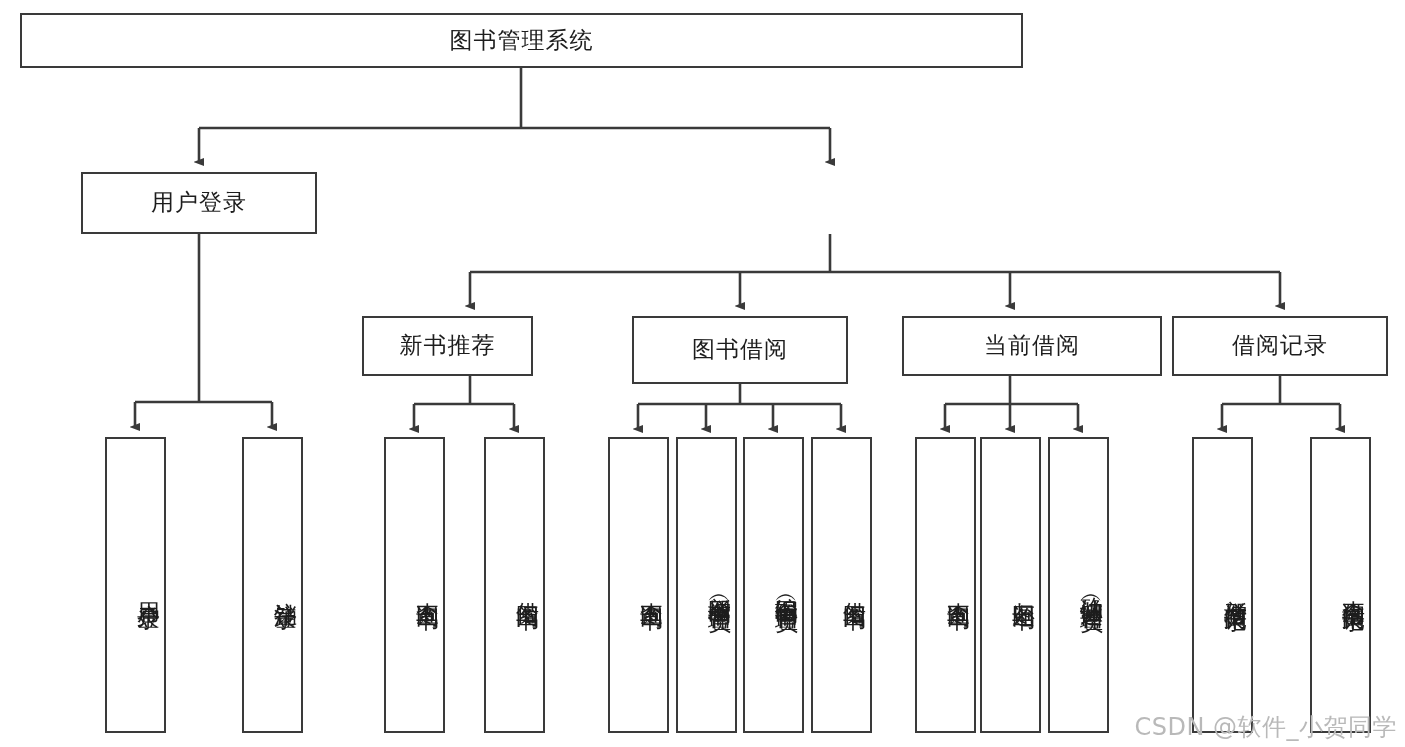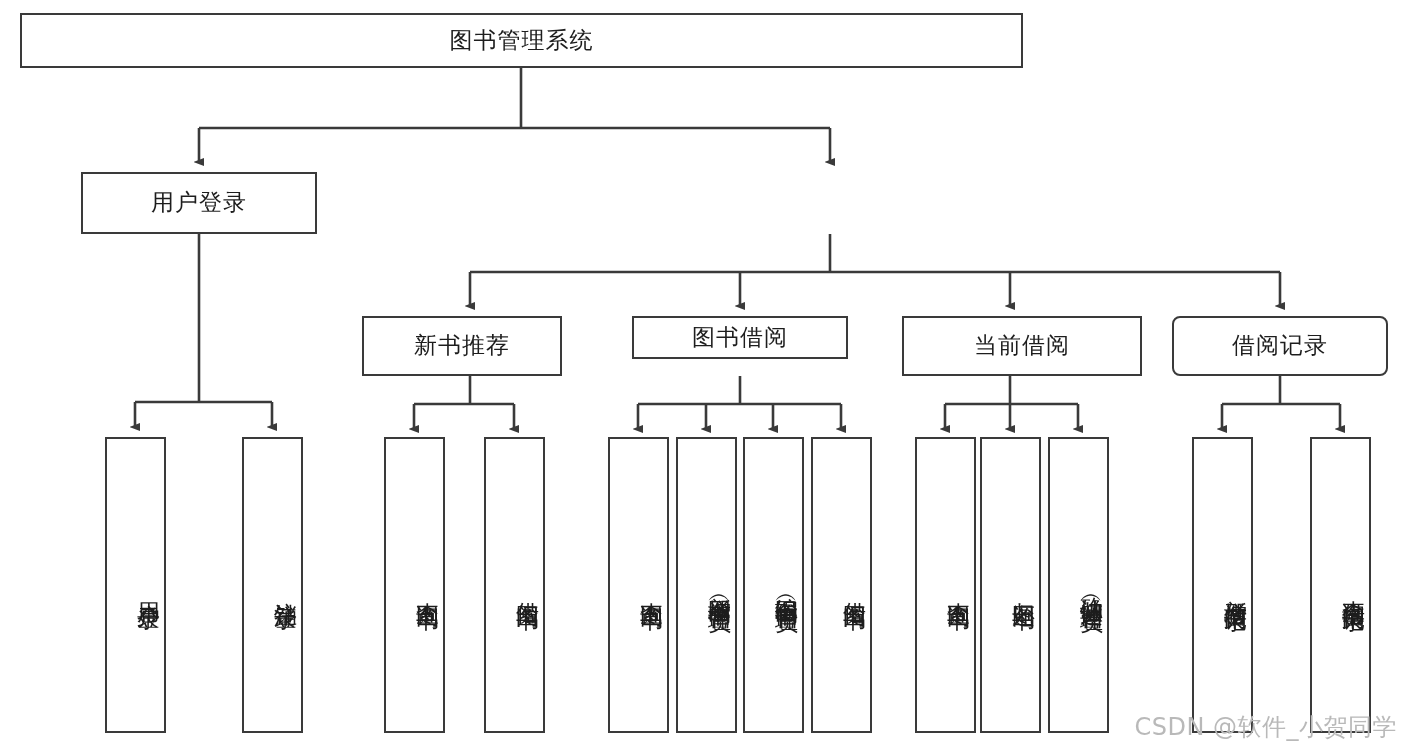--- a/index.html
+++ b/index.html
@@ -128,30 +128,30 @@
   </svg>
 
   <div class="node horizontal" style="left:20px; top:13px; width:1003px; height:55px;">
     <span class="nlabel">图书管理系统</span>
   </div>
 
   <div class="node horizontal" style="left:81px; top:172px; width:236px; height:62px;">
     <span class="nlabel">用户登录</span>
   </div>
 
-  <div class="node horizontal" style="left:362px; top:316px; width:200px; height:60px;">
+  <div class="node horizontal" style="left:362px; top:316px; width:171px; height:60px;">
     <span class="nlabel">新书推荐</span>
   </div>
-  <div class="node horizontal" style="left:632px; top:316px; width:216px; height:43px;">
+  <div class="node horizontal" style="left:632px; top:316px; width:216px; height:68px;">
     <span class="nlabel">图书借阅</span>
   </div>
-  <div class="node horizontal" style="left:902px; top:316px; width:240px; height:60px;justify-content:center;">
+  <div class="node horizontal" style="left:902px; top:316px; width:260px; height:60px;justify-content:center;">
     <span class="nlabel">当前借阅</span>
   </div>
-  <div class="node horizontal" style="left:1172px; top:316px; width:216px; height:60px;border-radius:8px;">
+  <div class="node horizontal" style="left:1172px; top:316px; width:216px; height:60px;">
     <span class="nlabel">借阅记录</span>
   </div>
 
   <div class="node vertical" style="left:105px; top:437px; width:61px; height:296px;">
     <span class="nlabel">用户登录</span>
   </div>
   <div class="node vertical" style="left:242px; top:437px; width:61px; height:296px;">
     <span class="nlabel">注销登录</span>
   </div>
 

